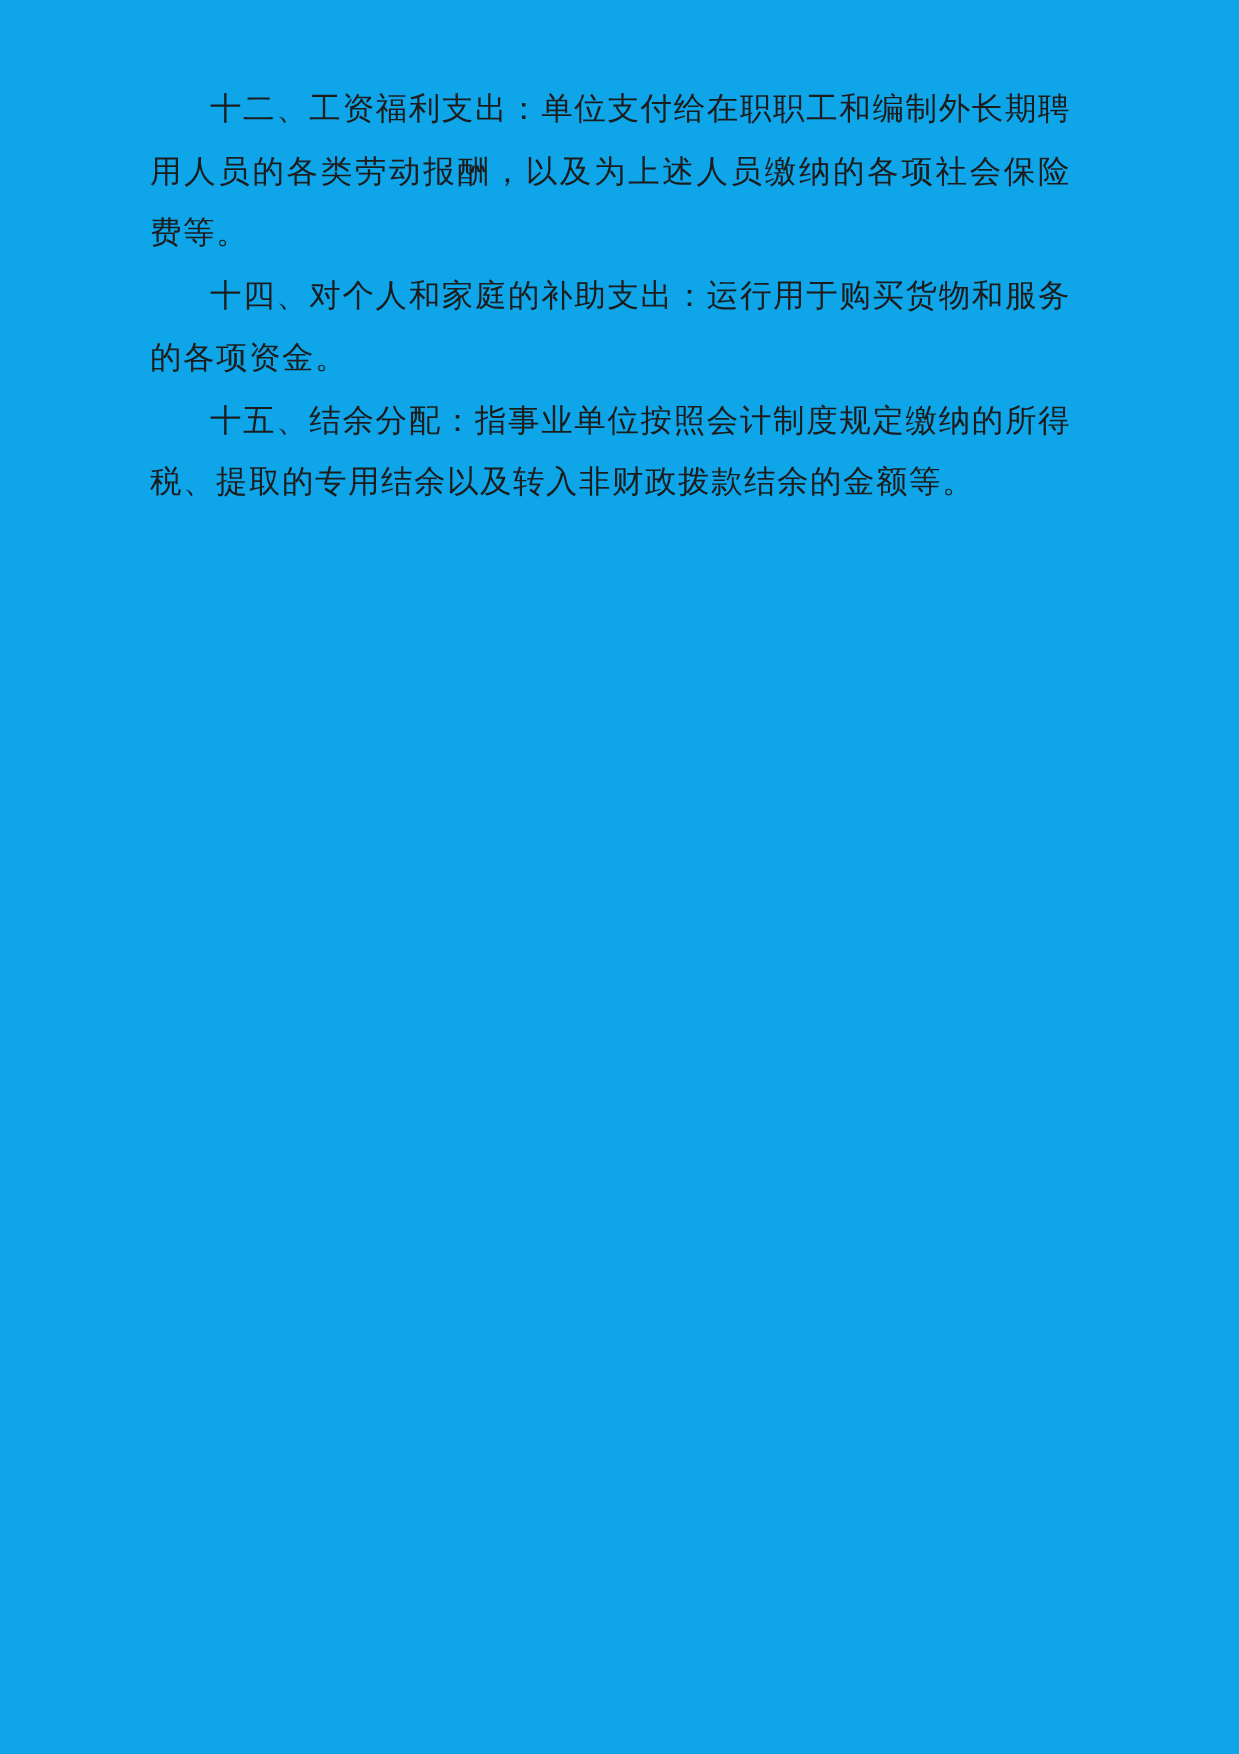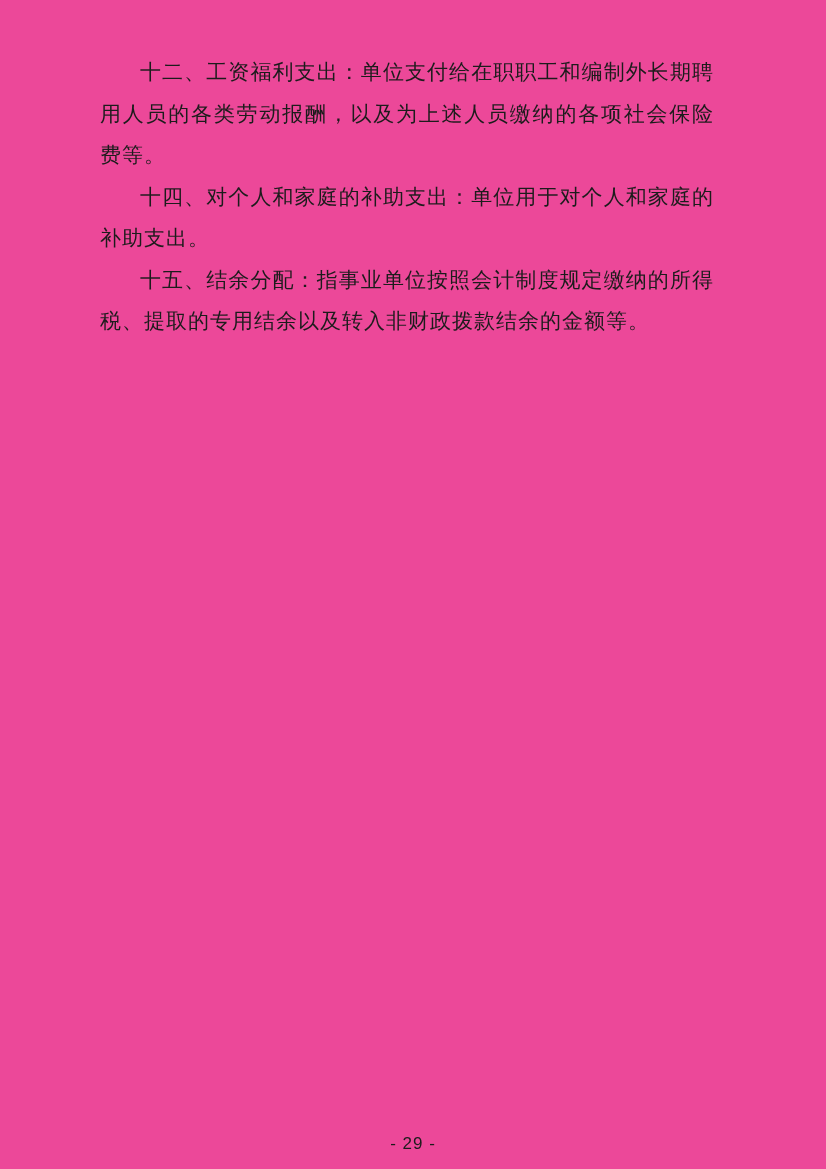--- a/index.html
+++ b/index.html
@@ -4,21 +4,21 @@
 <style>
   html, body {
     margin: 0;
     padding: 0;
     background: #ffffff;
   }
   .page {
     position: relative;
     width: 826px;
     height: 1169px;
-    background: #ec4899;
+    background: #0ea5e9;
     overflow: hidden;
     font-family: "Liberation Serif", "DejaVu Serif", serif;
   }
   .content {
     position: absolute;
     top: 52px;
     left: 100px;
     right: 112px;
   }
   .para {
@@ -41,17 +41,16 @@
     color: #1c1c1c;
     letter-spacing: 1px;
   }
 </style>
 </head>
 <body>
 
 <div class="page">
   <div class="content">
     <p class="para">十二、工资福利支出：单位支付给在职职工和编制外长期聘用人员的各类劳动报酬，以及为上述人员缴纳的各项社会保险费等。</p>
-    <p class="para">十四、对个人和家庭的补助支出：单位用于对个人和家庭的补助支出。</p>
+    <p class="para">十四、对个人和家庭的补助支出：运行用于购买货物和服务的各项资金。</p>
     <p class="para">十五、结余分配：指事业单位按照会计制度规定缴纳的所得税、提取的专用结余以及转入非财政拨款结余的金额等。</p>
   </div>
-  <div class="footer">- 29 -</div>
 </div>
 
 </body></html>

